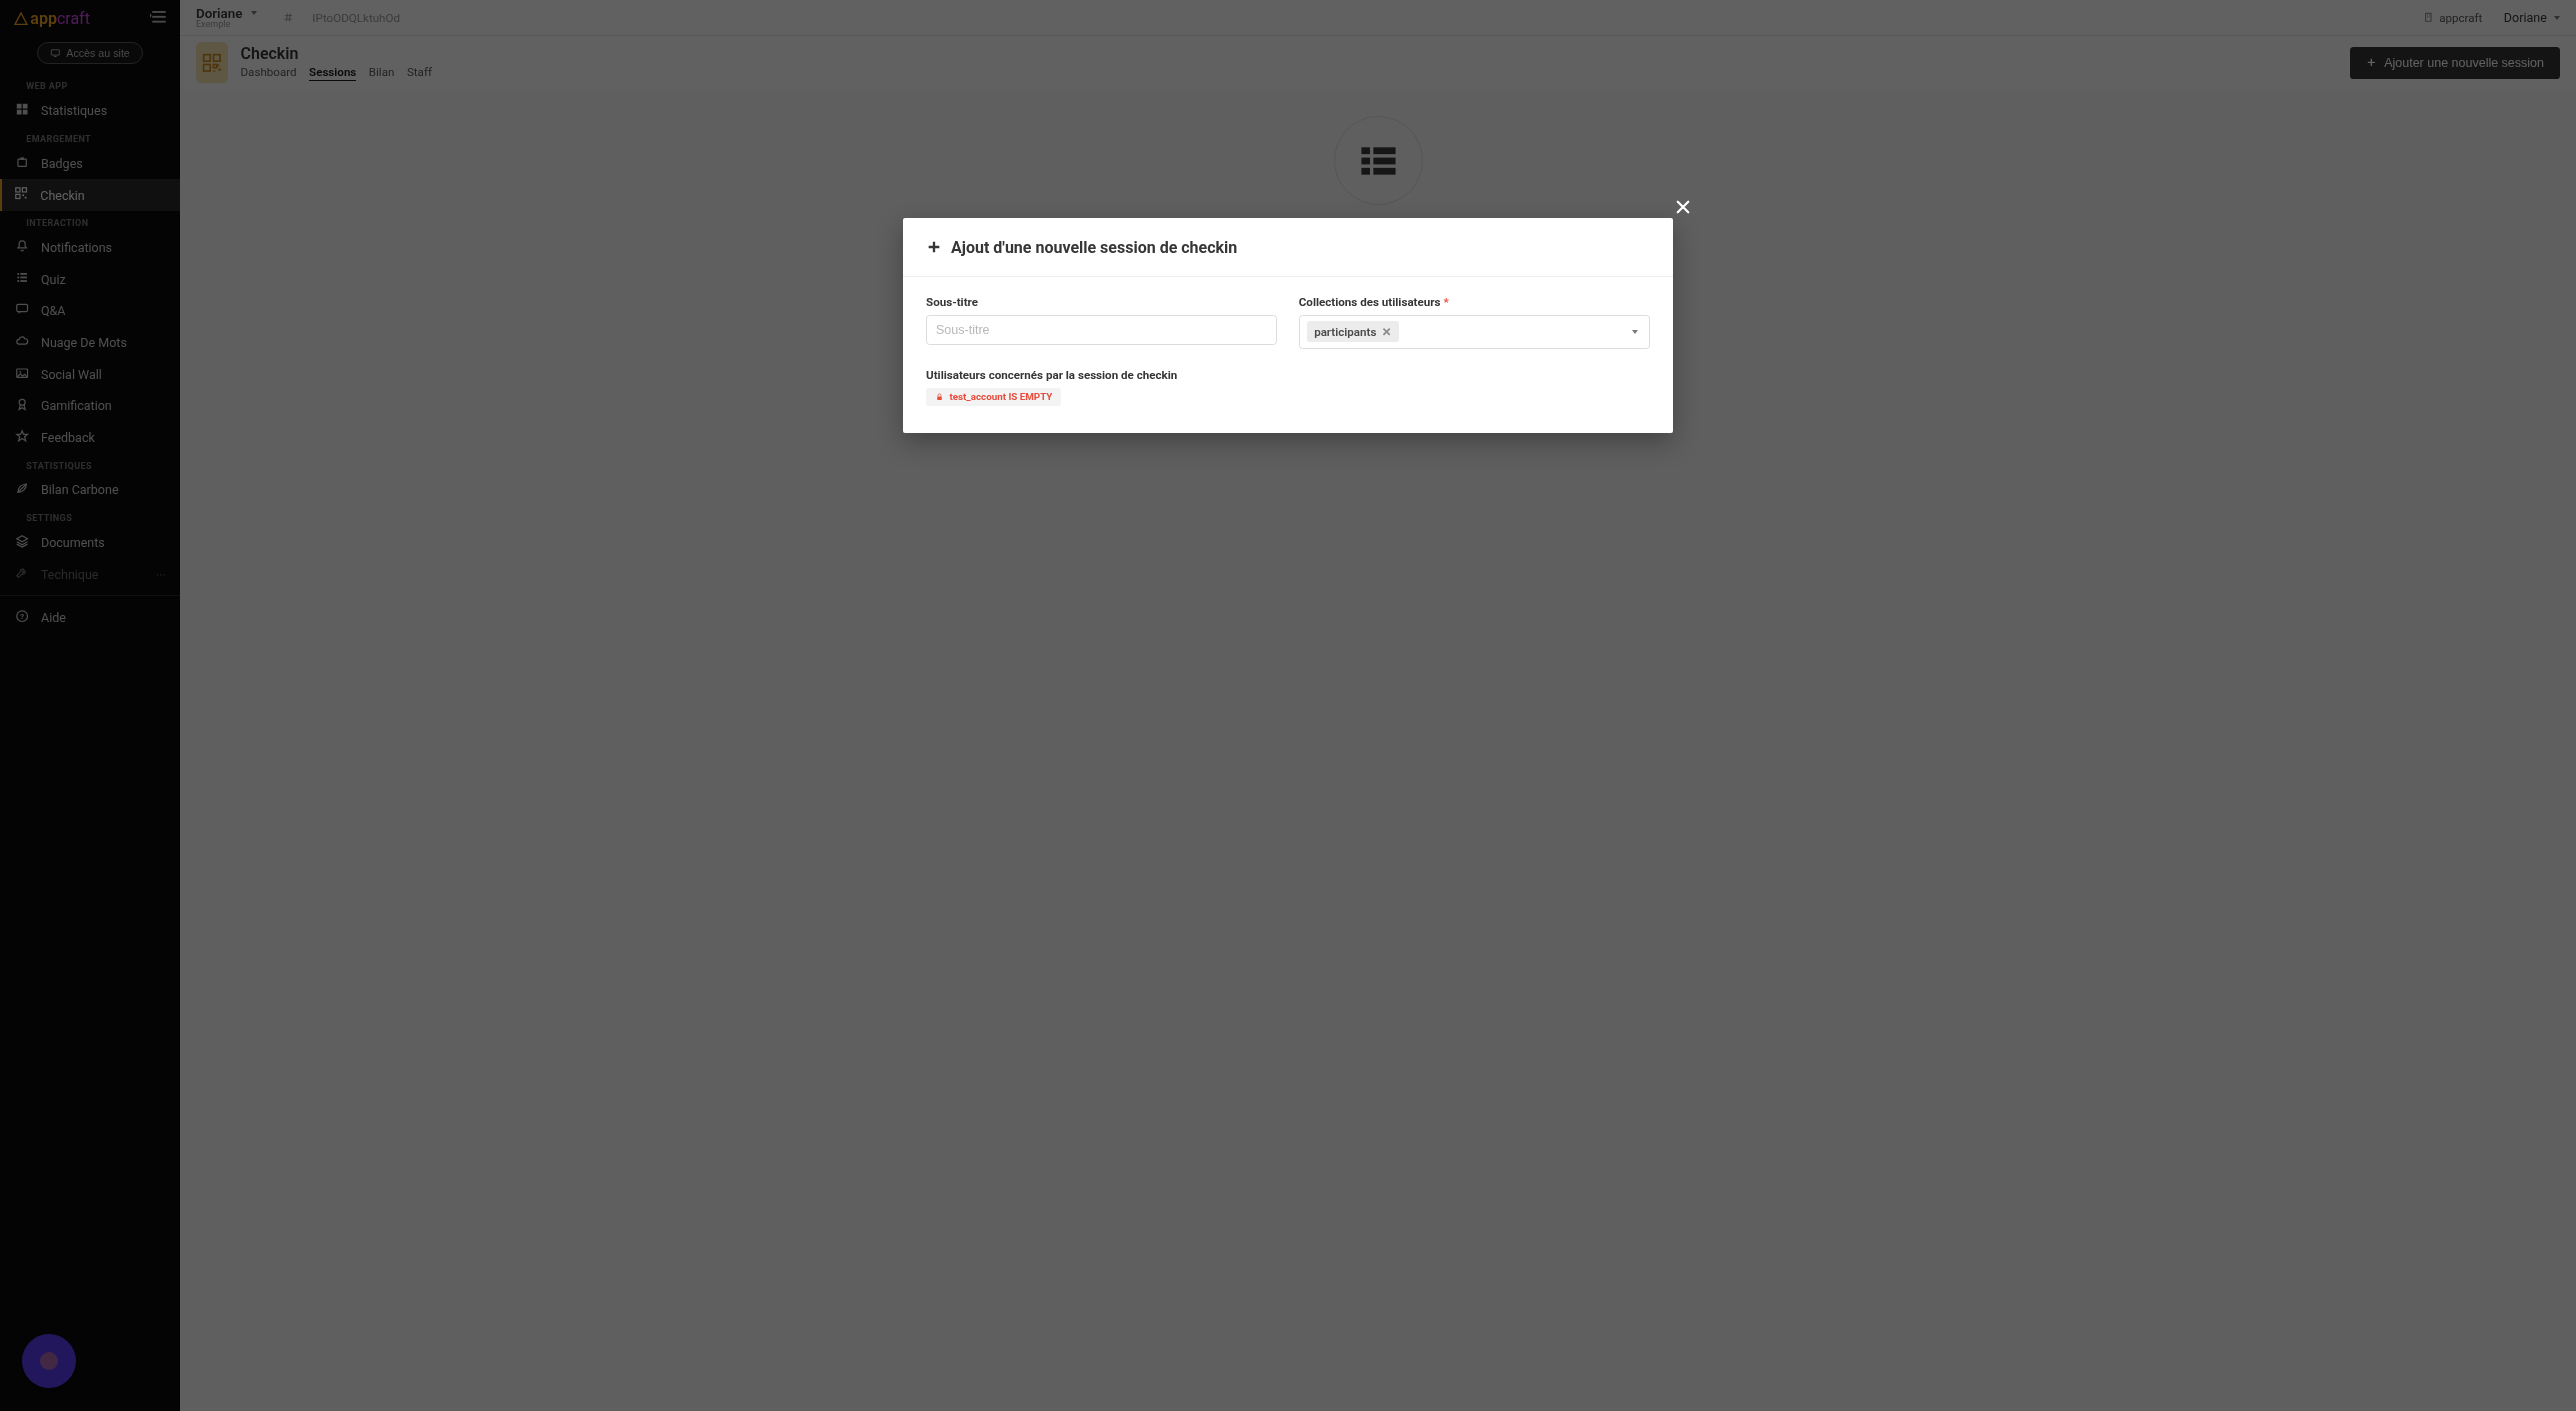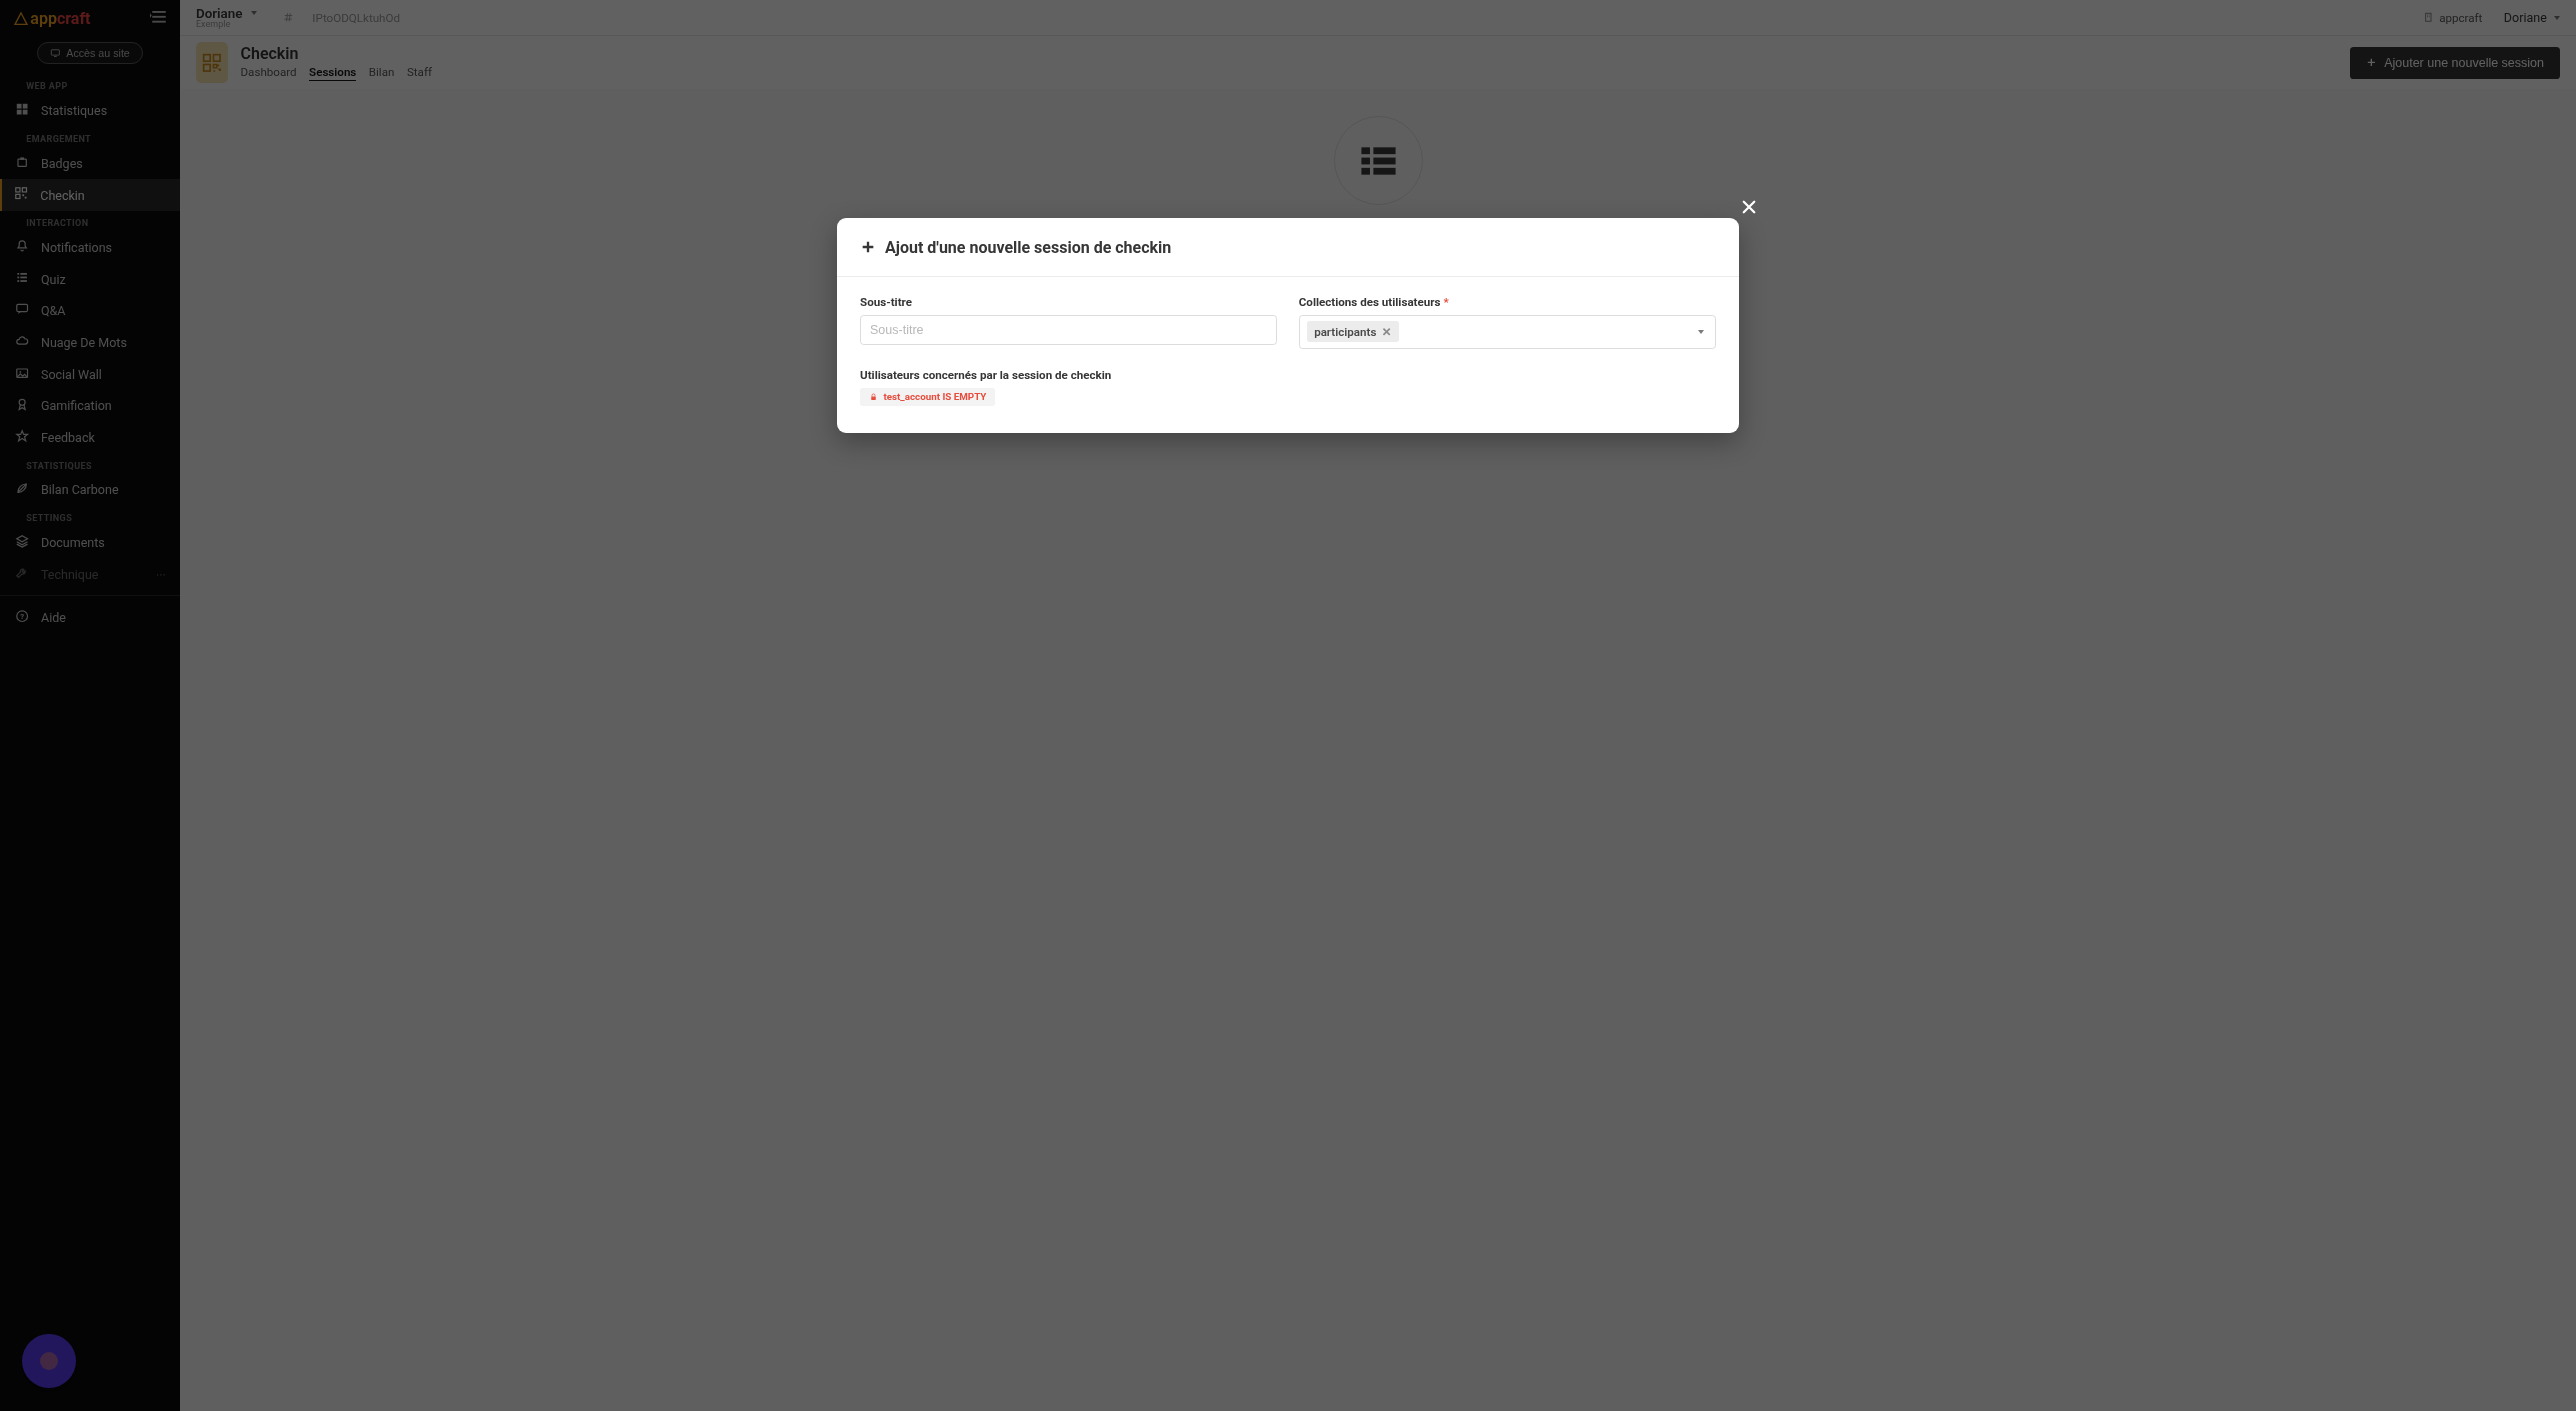--- a/index.html
+++ b/index.html
@@ -6,21 +6,21 @@
   html, body { width: 100%; height: 100%; font-family: -apple-system, BlinkMacSystemFont, "Segoe UI", Roboto, Helvetica, Arial, sans-serif; font-size: 12.5px; color: #363636; background: #f5f5f5; }
   body { position: relative; overflow: hidden; }
 
   
   .sidebar { position: absolute; left: 0; top: 0; bottom: 0; width: 180px; background: #0d0d0d; color: #bfbfbf; display: flex; flex-direction: column; }
   .sidebar-top { display: flex; align-items: flex-end; padding: 9px 12.5px; }
   .brand { display: flex; align-items: center; gap: 3.6px; }
   .brand-logo { color: #f5a623; font-weight: 700; font-size: 16px; display: flex; align-items: center; }
   .brand-logo svg { width: 16px; height: 16px; margin-right: 1.8px; }
   .brand-part1 { color: #f5a623; font-weight: 600; }
-  .brand-part2 { color: #ef4444; font-weight: 700; }
+  .brand-part2 { color: #d946ef; font-weight: 400; }
   .menu-toggle { margin-left: auto; color: #bfbfbf; cursor: pointer; }
   .menu-toggle svg { width: 18px; height: 16px; }
 
   .site-access-wrap { display: flex; justify-content: center; padding: 5.4px 0 10.7px; }
   .site-access-btn { border: 0.9px solid #5a5a5a; background: #1a1a1a; color: #bfbfbf; border-radius: 14.3px; padding: 3.6px 12.5px; font-size: 10.7px; display: inline-flex; align-items: center; gap: 5.4px; cursor: pointer; }
   .site-access-btn svg { width: 10.7px; height: 10.7px; fill: #bfbfbf; }
   .nav-header { font-size: 9px; font-weight: 700; letter-spacing: 0.4px; color: #7a7a7a; padding: 7.2px 14.3px 3.6px; text-transform: uppercase; margin-left: 12px; }
   .nav-item { display: flex; align-items: center; padding: 7.2px 14.3px; cursor: pointer; color: #cfcfcf; font-size: 12.5px; }
   .nav-item.active { background: #2a2a2a; color: #ffffff; border-left: 2.7px solid #f5a623; padding-left: 11.6px; }
   .nav-icon { width: 16px; text-align: center; margin-right: 10.7px; font-size: 12.5px; }
@@ -59,21 +59,21 @@
 
   
   .main { position: absolute; left: 180px; right: 0; top: 89px; bottom: 0; background: #fafafa; display: flex; flex-direction: column; align-items: center; padding-top: 27px; }
   .empty-circle { width: 89px; height: 89px; border: 1.8px solid #e0e0e0; border-radius: 50%; display: flex; align-items: center; justify-content: center; color: #5a5a5a; }
   .empty-circle svg { width: 41px; height: 36px; fill: #3a3a3a; }
   .empty-text { margin-top: 14.3px; font-size: 19.7px; font-weight: 700; color: #3a3a3a; }
 
   
   .overlay { position: absolute; inset: 0; background: rgba(0,0,0,0.62); }
   .modal-wrap { position: absolute; inset: 0; display: flex; align-items: flex-start; justify-content: center; padding-top: 218px; }
-  .modal { width: 902px; background: #fff; border-radius: 9px; box-shadow: 0 9px 27px rgba(0,0,0,0.3); position: relative; }
+  .modal { width: 770px; background: #fff; border-radius: 2px; box-shadow: 0 9px 27px rgba(0,0,0,0.3); position: relative; }
   .modal-close { position: absolute; top: -19.7px; right: -19.7px; width: 19.7px; height: 19.7px; color: #ffffff; cursor: pointer; font-size: 19.7px; line-height: 19.7px; text-align: center; }
   .modal-close svg { width: 18px; height: 18px; fill: #fff; }
 
   .modal-header { padding: 19.7px 23px; display: flex; align-items: center; gap: 9px; border-bottom: 0.9px solid #ececec; }
   .modal-header svg { width: 16px; height: 16px; fill: #363636; }
   .modal-title { font-size: 16px; font-weight: 700; }
 
   .modal-body { padding: 18px 23px 27px; display: grid; grid-template-columns: 1fr 1fr; grid-column-gap: 21.5px; grid-row-gap: 19.7px; }
   .field-label { font-size: 11.6px; font-weight: 700; color: #363636; margin-bottom: 5.4px; display: block; }
   .req { color: #e74c3c; }

